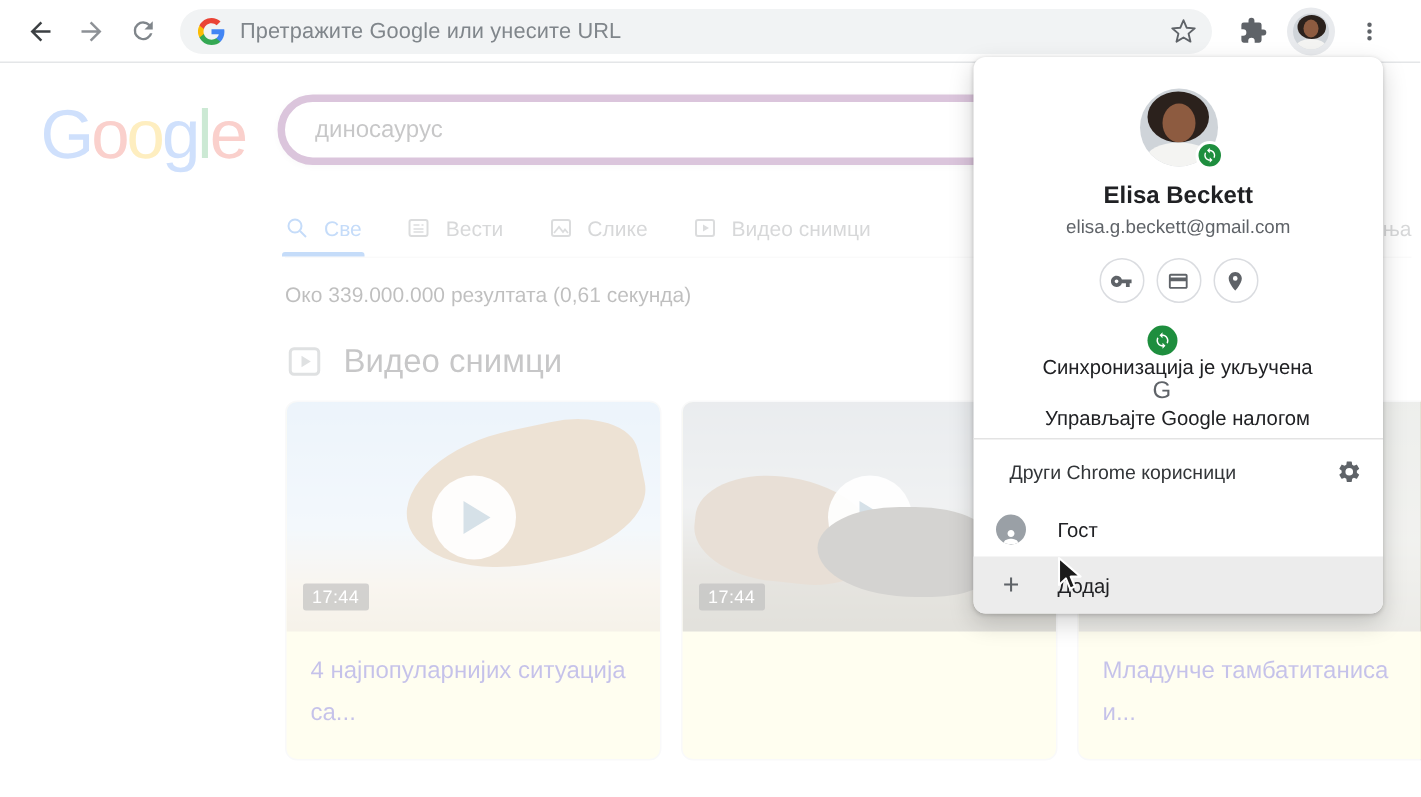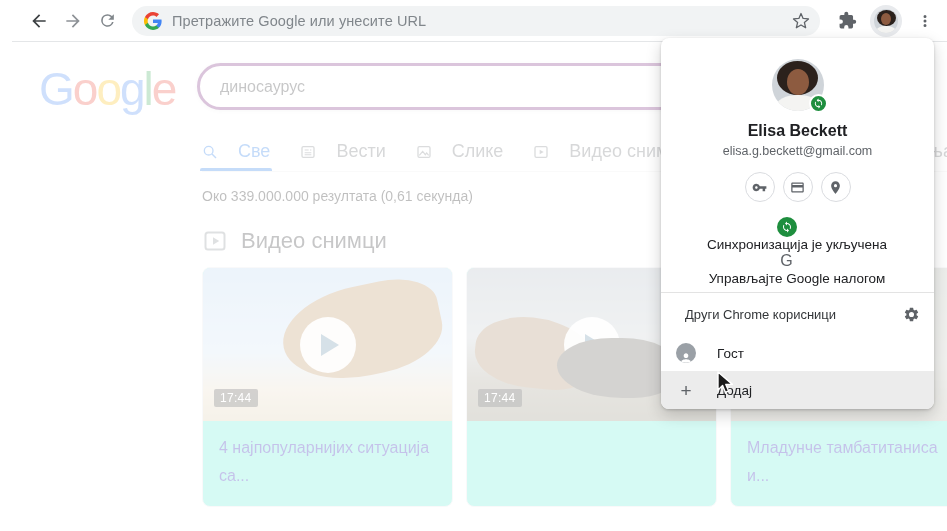--- a/index.html
+++ b/index.html
@@ -1,18 +1,18 @@
 <!DOCTYPE html>
 <html><head>
 <meta charset="utf-8">
 <style>
   * { margin:0; padding:0; box-sizing:border-box; }
   html,body { width:947px; height:531px; overflow:hidden; background:#fff;
     font-family:"Liberation Sans", sans-serif; }
-  .stage { position:relative; width:834px; height:531px; background:#fff;margin-left:12px; }
+  .stage { position:relative; width:834px; height:531px; background:#fff; }
 
   
   .toolbar { position:absolute; top:0; left:0; width:947px; height:42px; background:#ffffff;
     border-bottom:1px solid #e4e6e8; display:flex; align-items:center; padding:0 10px; z-index:25; }
   .tb-icon { width:34px; height:34px; display:flex; align-items:center; justify-content:center;
     border-radius:50%; flex:0 0 auto; }
   .tb-icon svg { display:block; }
   .addr { height:30px; width:688px; margin:0 10px 0 8px; background:#f1f3f4; border-radius:15px;
     display:flex; align-items:center; padding:0 10px 0 12px; }
   .addr-g { width:18px; height:18px; margin-right:10px; flex:0 0 auto; }
@@ -27,36 +27,36 @@
   .avatar-24 .hair { width:19px; height:16px; left:2.5px; top:1px; }
   .avatar-24 .face { width:10px; height:12px; left:7px; top:4.5px; }
   .avatar-24 .shirt { width:20px; height:10px; left:2px; bottom:-3px; }
 
   
   .page { position:absolute; top:42px; left:0; width:947px; height:489px; background:#fff; z-index:1; }
   .glogo { position:absolute; left:27px; top:20px; font-size:46px; font-weight:500; letter-spacing:-2px; }
   .glogo span { display:inline-block; }
   .gl-0,.gl-3 { color:#4285F4; } .gl-1,.gl-5 { color:#EA4335; } .gl-2 { color:#FBBC05; } .gl-4 { color:#34A853; }
   .search-pill { position:absolute; left:185px; top:21px; width:560px; height:47px; background:#fff;
-    border:3px solid #701a75; border-radius:24px; display:flex; align-items:center; padding:0 20px;
+    border:5px solid #701a75; border-radius:24px; display:flex; align-items:center; padding:0 20px;
     box-shadow:0 1px 4px rgba(32,33,36,.12); }
   .search-pill .q { font-size:16px; color:#202124; }
   .tabs { position:absolute; left:190px; top:90px; width:751px; height:40px; display:flex; align-items:center;
     gap:30px; border-bottom:1px solid #ececec; }
-  .tab { display:flex; align-items:center; gap:20px; height:100%; font-size:18px; color:#5f6368; position:relative; }
+  .tab { display:flex; align-items:center; gap:10px; height:100%; font-size:14px; color:#5f6368; position:relative; }
   .tab svg { display:block; }
   .tab.active { color:#1a73e8; }
   .tab.active::after { content:""; position:absolute; left:-2px; right:-2px; bottom:0; height:3px;
     background:#1a73e8; border-radius:2px 2px 0 0; }
   .tab-settings { margin-left:auto; }
   .stats { position:absolute; left:190px; top:146px; font-size:14px; color:#000000; }
   .vid-head { position:absolute; left:191px; top:186px; display:flex; align-items:center; gap:14px; }
   .vid-head .vh-title { font-size:22px; color:#202124; }
   .cards { position:absolute; left:190px; top:225px; display:flex; gap:13px; }
-  .card { width:251px; background:#5eead4; border:1px solid #e6e8ea; border-radius:8px; overflow:hidden; flex:0 0 auto; }
+  .card { width:251px; background:#fef9c3; border:1px solid #e6e8ea; border-radius:8px; overflow:hidden; flex:0 0 auto; }
   .thumb { position:relative; width:100%; height:153px; }
   .thumb-0 { background:linear-gradient(180deg,#b5d2ee 0%,#cfe2f3 55%,#e7d9c2 80%,#d9c9a8 100%); }
   .thumb-0::before { content:""; position:absolute; right:10px; top:18px; width:160px; height:90px;
     background:#b98a55; border-radius:60% 40% 50% 60%; transform:rotate(-12deg); }
   .thumb-1 { background:linear-gradient(180deg,#aab4bd 0%,#c2c8cc 45%,#9d9685 75%,#8a8672 100%); }
   .thumb-1::before { content:""; position:absolute; left:8px; top:50px; width:120px; height:70px;
     background:#a3815c; border-radius:50% 60% 40% 50%; transform:rotate(6deg); }
   .thumb-1::after { content:""; position:absolute; left:90px; top:70px; width:120px; height:60px;
     background:#565248; border-radius:50% 50% 40% 60%; }
   .thumb-2 { background:linear-gradient(180deg,#b9bdb4 0%,#c8c9c0 60%,#b2b0a0 100%); }

